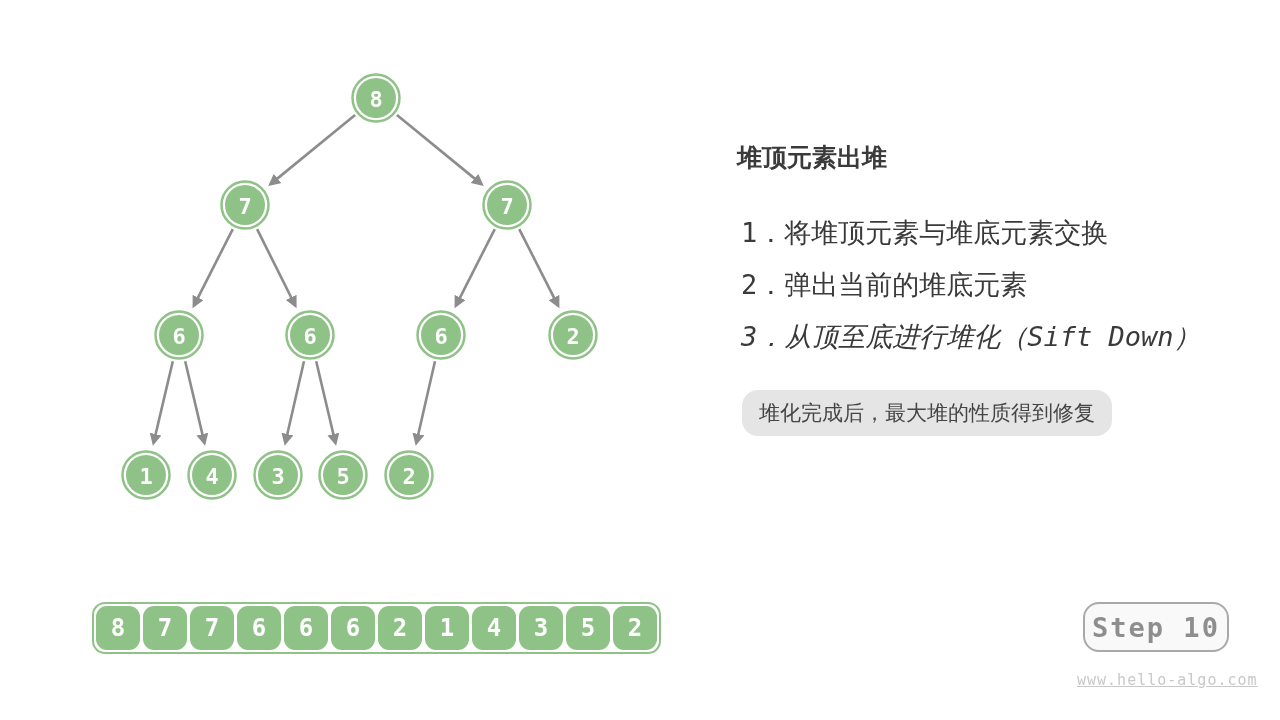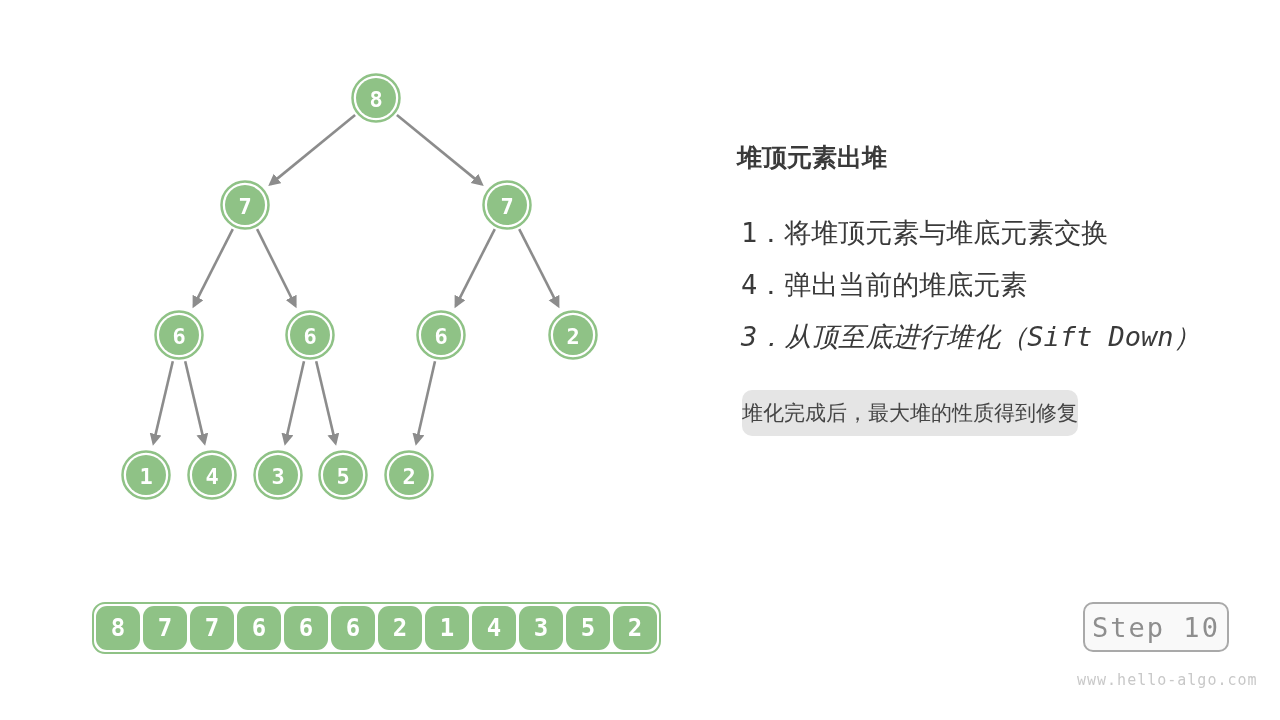--- a/index.html
+++ b/index.html
@@ -36,22 +36,22 @@
     position: absolute; left: 741px;
     font-size: 27px; color: var(--text-dark);
     white-space: nowrap;
   }
   .step-item.s0 { top: 215px; }
   .step-item.s1 { top: 267px; }
   .step-item.s2 { top: 319px; font-style: italic; }
   .callout {
     position: absolute; left: 742px; top: 390px;
     background: var(--callout-bg);
-    border-radius: 10px;
-    padding: 9px 0;
+    border-radius: 16px;
+    padding: 9px 17px;
     font-size: 21px; color: #454545;
     white-space: nowrap;
   }
 
   
   .array-box {
     position: absolute; left: 92px; top: 602px;
     border: 2.5px solid var(--green);
     border-radius: 13px;
     padding: 2px;
@@ -66,30 +66,31 @@
     font-size: 24px; font-weight: bold;
     display: flex; align-items: center; justify-content: center;
   }
 
   
   .step-badge {
     position: absolute; left: 1083px; top: 602px;
     width: 146px; height: 50px;
     background: var(--badge-bg);
     border: 2px solid var(--badge-border);
-    border-radius: 10px;
+    border-radius: 16px;
     display: flex; align-items: center; justify-content: center;
-    font-size: 27px; font-weight: normal; letter-spacing: 2px;
+    font-size: 27px; font-weight: bold; letter-spacing: 2px;
     color: var(--badge-text);
   }
   .watermark {
     position: absolute; left: 1077px; top: 671px;
     font-size: 15px; color: var(--watermark);
     letter-spacing: 1px;
     white-space: nowrap;
+    text-decoration: underline;
   }
 </style>
 </head>
 <body>
 
 <div class="canvas">
 
   <svg id="tree-svg" width="720" height="560" viewBox="0 0 720 560">
     <defs>
       <marker id="arrowhead" markerUnits="userSpaceOnUse" markerWidth="13" markerHeight="13" refX="9" refY="6" orient="auto">
@@ -168,21 +169,21 @@
         <g>
           <circle cx="409" cy="475" r="23.5" fill="#ffffff" stroke="#8FC286" stroke-width="2.5"></circle>
           <circle cx="409" cy="475" r="20" fill="#8FC286"></circle>
           <text x="409" y="476" text-anchor="middle" dominant-baseline="central" fill="#FFFFFF" font-size="22" font-weight="bold" font-family="&quot;DejaVu Sans Mono&quot;, monospace">2</text>
         </g>
       </g>
   </svg>
 
   <div class="panel-title">堆顶元素出堆</div>
   <div class="step-item s0">1．将堆顶元素与堆底元素交换</div>
-  <div class="step-item s1">4．弹出当前的堆底元素</div>
+  <div class="step-item s1">2．弹出当前的堆底元素</div>
   <div class="step-item s2">3．从顶至底进行堆化（Sift Down）</div>
   <div class="callout">堆化完成后，最大堆的性质得到修复</div>
 
   <div class="array-box">
     <div class="array-cell">8</div>
     <div class="array-cell">7</div>
     <div class="array-cell">7</div>
     <div class="array-cell">6</div>
     <div class="array-cell">6</div>
     <div class="array-cell">6</div>

